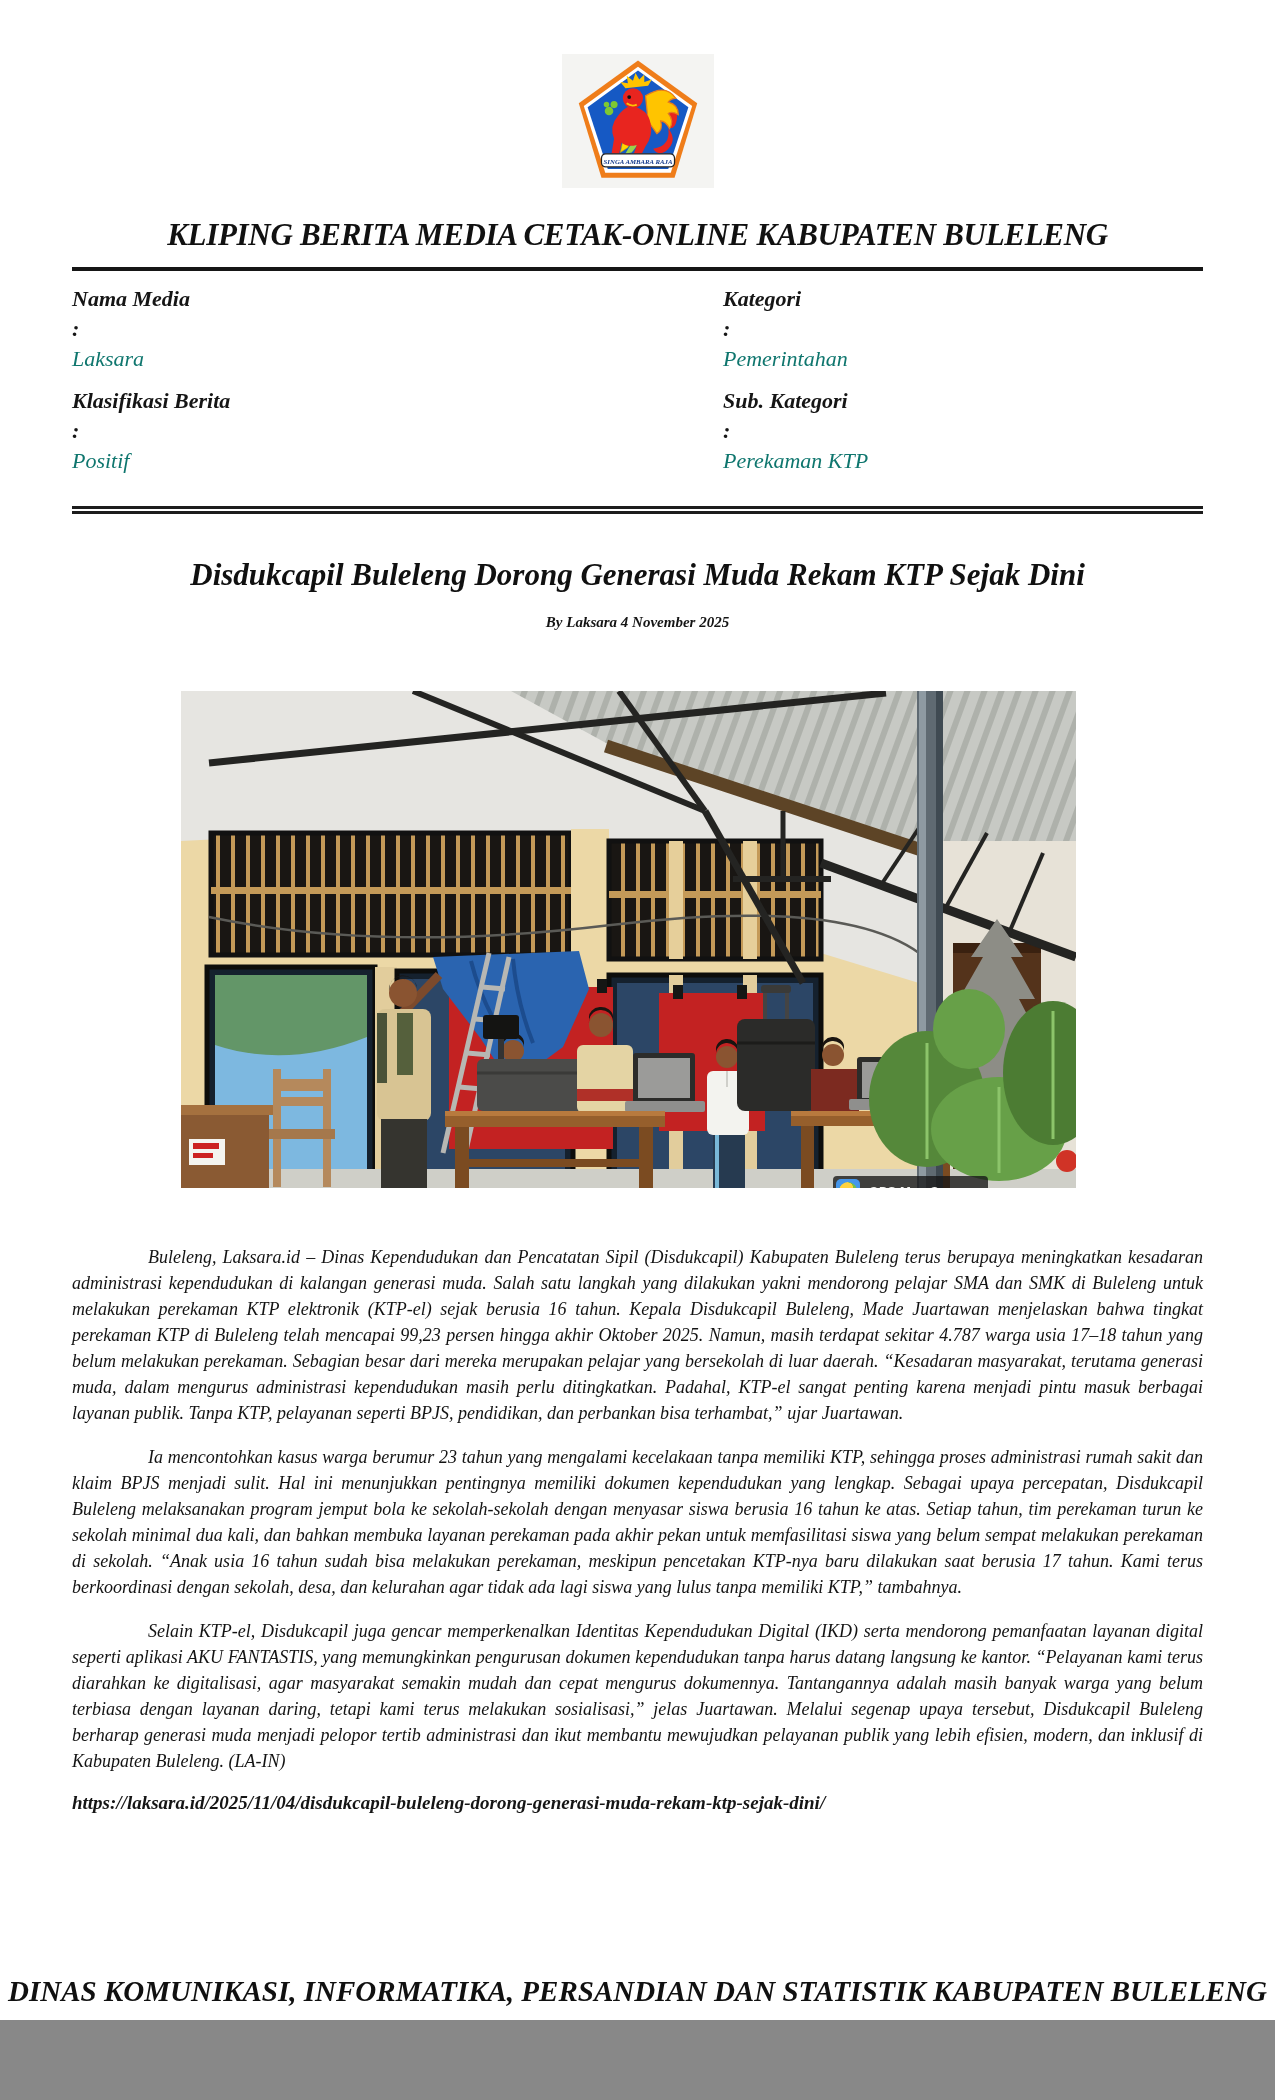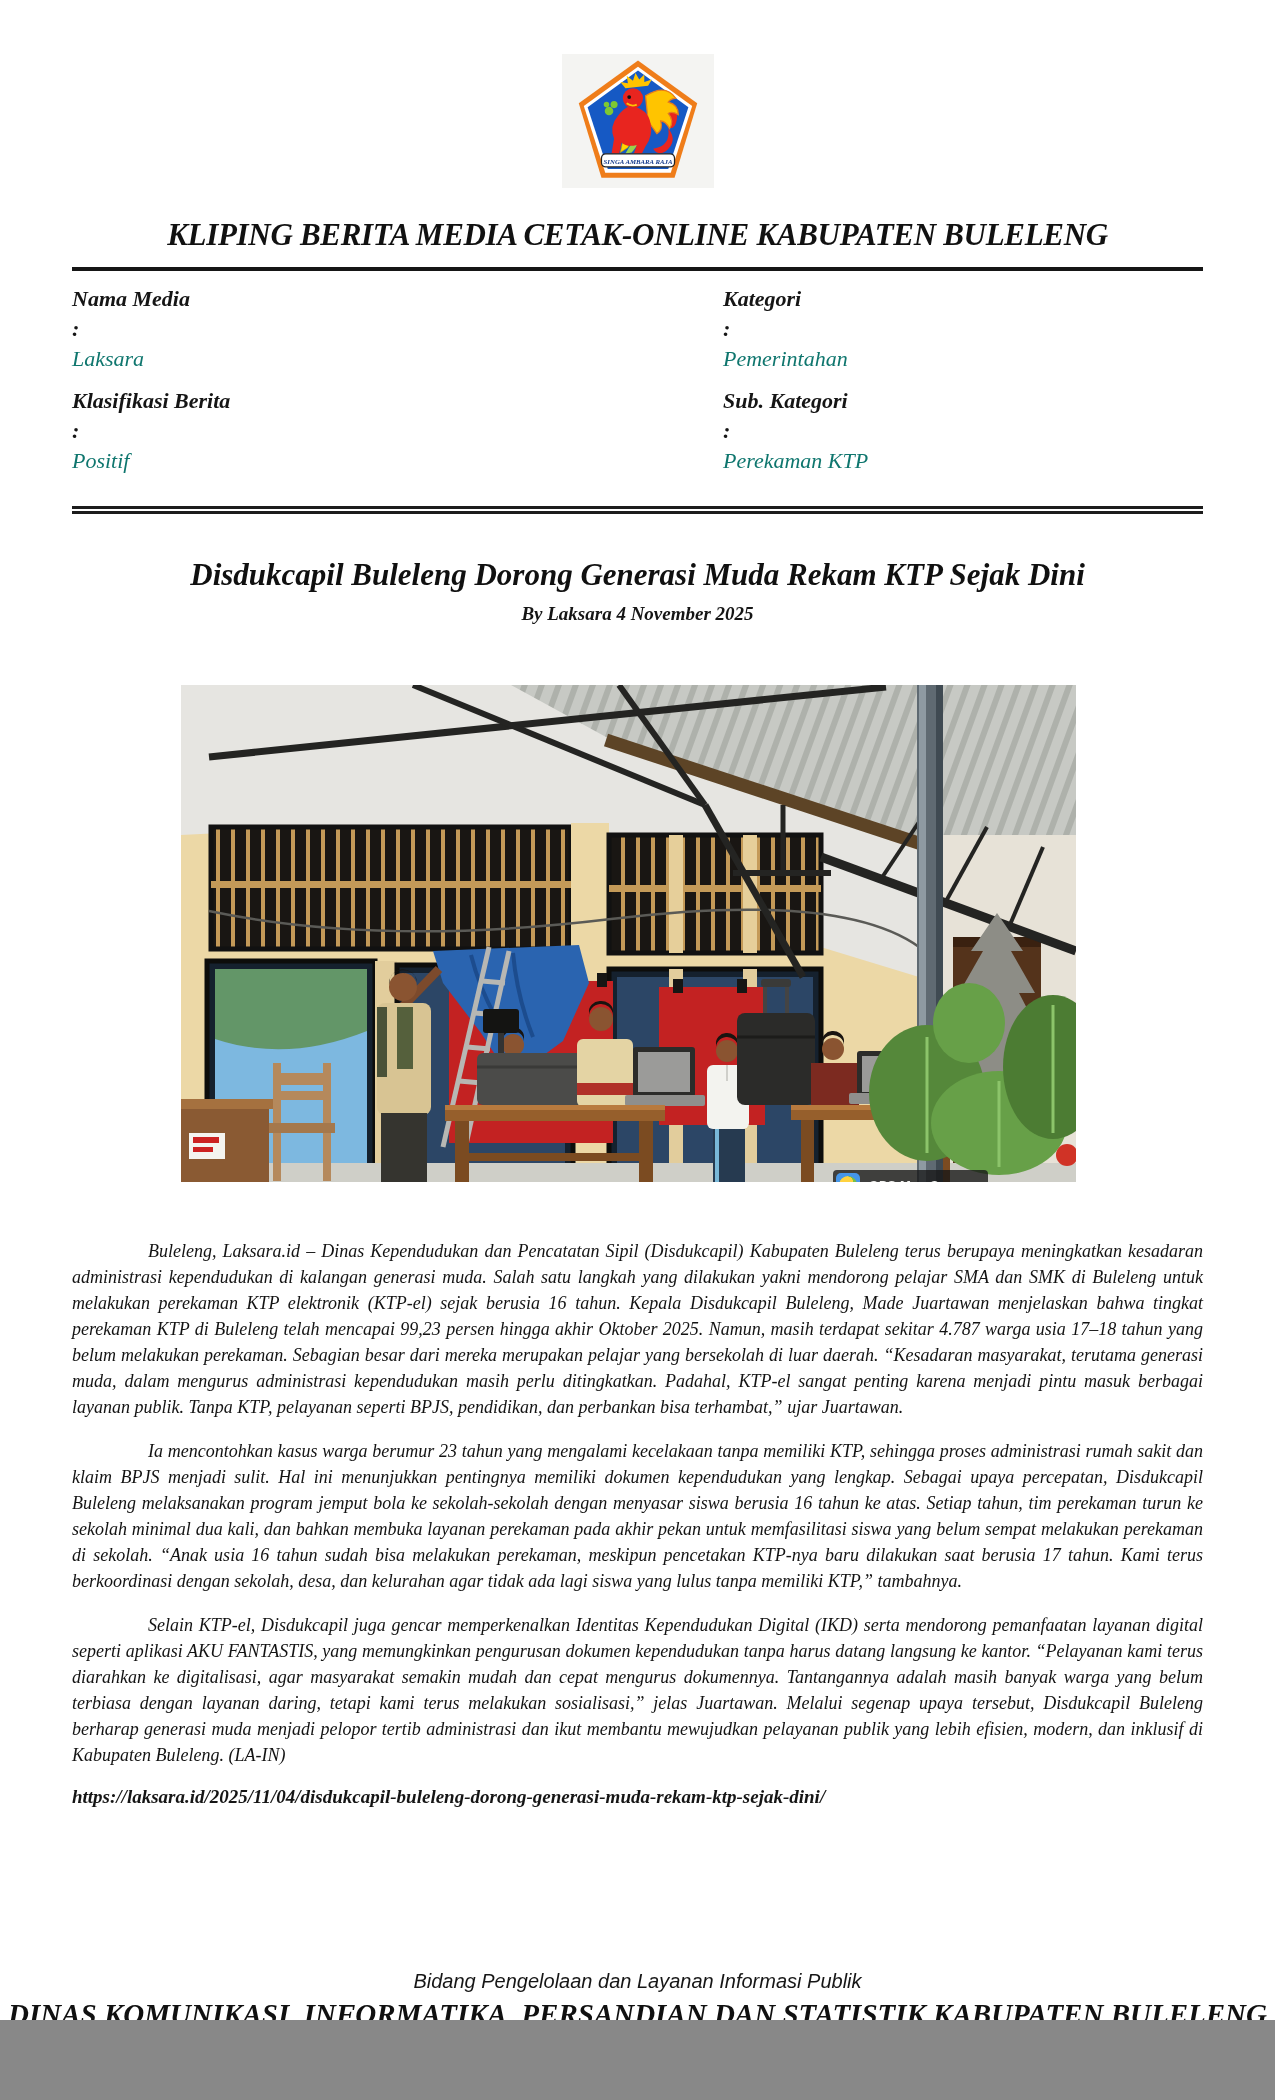--- a/index.html
+++ b/index.html
@@ -35,21 +35,21 @@
   .m-value { color:#0f766e; }
   .rule-double {
     margin:2px 72px 0; height:8px;
     border-top:3px solid #1c1c1c; border-bottom:3px solid #1c1c1c;
   }
   
   .article-title {
     margin:42px 60px 0; text-align:center; font-weight:bold; font-size:31px;
     line-height:38px; color:#101010;
   }
-  .byline { text-align:center; font-weight:bold; font-size:19px; margin-top:9px; }
+  .byline { text-align:center; font-weight:bold; font-size:15px; margin-top:20px; }
   
   .photo {
     position:relative; width:895px; height:497px; margin:60px 0 0 181px;
     background:#dddcd8; overflow:hidden;
   }
   .photo svg { display:block; width:895px; height:497px; }
   .gps-badge {
     position:absolute; left:652px; top:452px; height:30px;
     display:flex; align-items:center; gap:8px; padding:0 12px 0 3px;
     background:rgba(22,22,22,0.78); border-radius:4px;margin-top:33px;
@@ -326,17 +326,16 @@
 
   <div class="body-text">
     <p>Buleleng, Laksara.id – Dinas Kependudukan dan Pencatatan Sipil (Disdukcapil) Kabupaten Buleleng terus berupaya meningkatkan kesadaran administrasi kependudukan di kalangan generasi muda. Salah satu langkah yang dilakukan yakni mendorong pelajar SMA dan SMK di Buleleng untuk melakukan perekaman KTP elektronik (KTP-el) sejak berusia 16 tahun. Kepala Disdukcapil Buleleng, Made Juartawan menjelaskan bahwa tingkat perekaman KTP di Buleleng telah mencapai 99,23 persen hingga akhir Oktober 2025. Namun, masih terdapat sekitar 4.787 warga usia 17–18 tahun yang belum melakukan perekaman. Sebagian besar dari mereka merupakan pelajar yang bersekolah di luar daerah. “Kesadaran masyarakat, terutama generasi muda, dalam mengurus administrasi kependudukan masih perlu ditingkatkan. Padahal, KTP-el sangat penting karena menjadi pintu masuk berbagai layanan publik. Tanpa KTP, pelayanan seperti BPJS, pendidikan, dan perbankan bisa terhambat,” ujar Juartawan.</p>
     <p>Ia mencontohkan kasus warga berumur 23 tahun yang mengalami kecelakaan tanpa memiliki KTP, sehingga proses administrasi rumah sakit dan klaim BPJS menjadi sulit. Hal ini menunjukkan pentingnya memiliki dokumen kependudukan yang lengkap. Sebagai upaya percepatan, Disdukcapil Buleleng melaksanakan program jemput bola ke sekolah-sekolah dengan menyasar siswa berusia 16 tahun ke atas. Setiap tahun, tim perekaman turun ke sekolah minimal dua kali, dan bahkan membuka layanan perekaman pada akhir pekan untuk memfasilitasi siswa yang belum sempat melakukan perekaman di sekolah. “Anak usia 16 tahun sudah bisa melakukan perekaman, meskipun pencetakan KTP-nya baru dilakukan saat berusia 17 tahun. Kami terus berkoordinasi dengan sekolah, desa, dan kelurahan agar tidak ada lagi siswa yang lulus tanpa memiliki KTP,” tambahnya.</p>
     <p>Selain KTP-el, Disdukcapil juga gencar memperkenalkan Identitas Kependudukan Digital (IKD) serta mendorong pemanfaatan layanan digital seperti aplikasi AKU FANTASTIS, yang memungkinkan pengurusan dokumen kependudukan tanpa harus datang langsung ke kantor. “Pelayanan kami terus diarahkan ke digitalisasi, agar masyarakat semakin mudah dan cepat mengurus dokumennya. Tantangannya adalah masih banyak warga yang belum terbiasa dengan layanan daring, tetapi kami terus melakukan sosialisasi,” jelas Juartawan. Melalui segenap upaya tersebut, Disdukcapil Buleleng berharap generasi muda menjadi pelopor tertib administrasi dan ikut membantu mewujudkan pelayanan publik yang lebih efisien, modern, dan inklusif di Kabupaten Buleleng. (LA-IN)</p>
   </div>
 
   <div class="source-url">https://laksara.id/2025/11/04/disdukcapil-buleleng-dorong-generasi-muda-rekam-ktp-sejak-dini/</div>
 
   <div class="footer">
-    <div class="footer-line1">Bidang Pengelolaan dan Layanan Informasi Publik</div>
     <div class="footer-line2">DINAS KOMUNIKASI, INFORMATIKA, PERSANDIAN DAN STATISTIK KABUPATEN BULELENG</div>
   </div>
 
 </div>
 
 </body></html>

